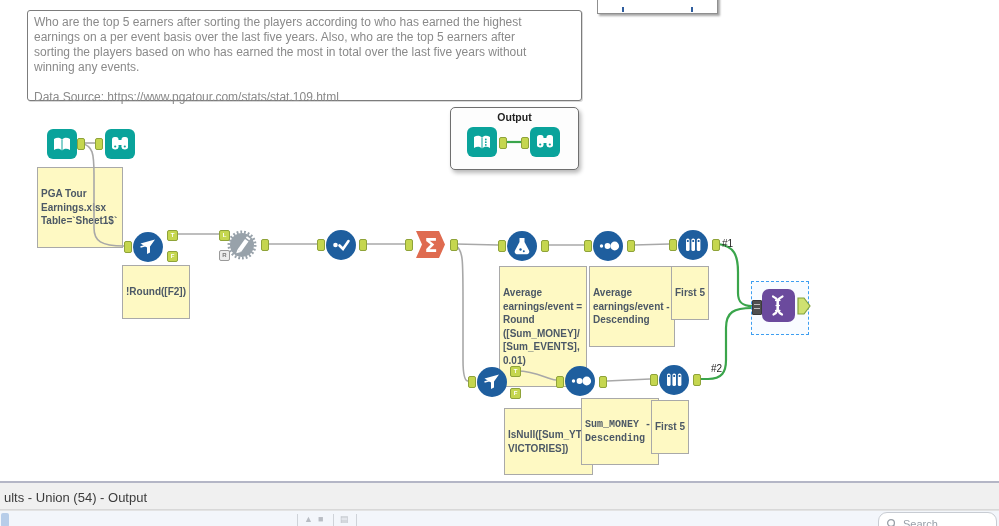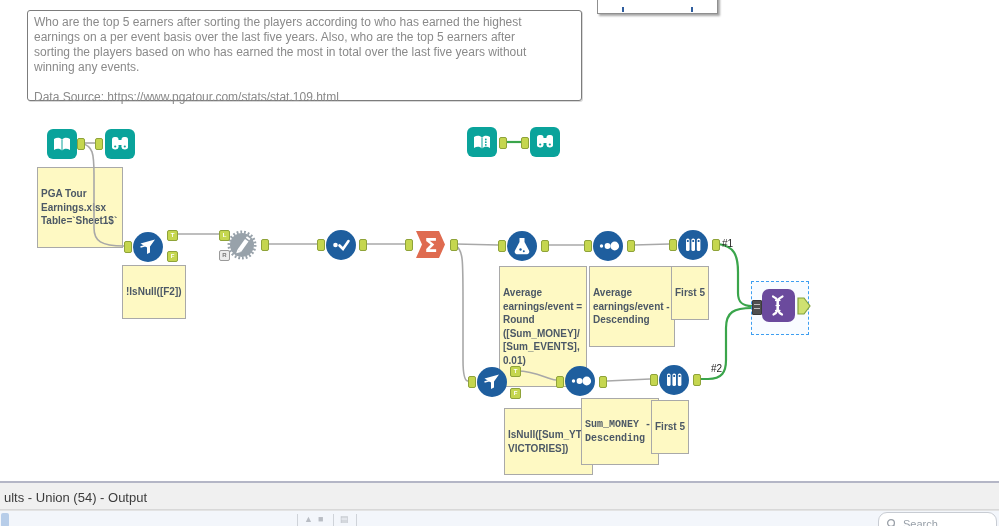--- a/index.html
+++ b/index.html
@@ -76,21 +76,21 @@
 Data Source: https://www.pgatour.com/stats/stat.109.html</div>
 
   <div class="cutoff-box">
     <span class="bluemark" style="left:24px"></span>
     <span class="bluemark" style="left:93px"></span>
   </div>
 
   <div class="note" style="left:37px;top:167px;width:78px;">PGA Tour
 Earnings.xlsx
 Table=`Sheet1$`</div>
-  <div class="note" style="left:122px;top:265px;">!IsNull([F2])</div>
+  <div class="note" style="left:122px;top:265px;">!Round([F2])</div>
   <div class="note" style="left:499px;top:266px;width:80px;">Average
 earnings/event =
 Round
 ([Sum_MONEY]/
 [Sum_EVENTS],
 0.01)</div>
   <div class="note" style="left:589px;top:266px;width:78px;">Average
 earnings/event -
 Descending</div>
   <div class="note" style="left:671px;top:266px;">First 5</div>
@@ -136,20 +136,23 @@
       <rect x="13" y="12" width="6" height="5" fill="#fff"></rect>
       <circle cx="11.2" cy="18.5" r="3" fill="#fff"></circle>
       <circle cx="20.8" cy="18.5" r="3" fill="#fff"></circle>
       <circle cx="11.2" cy="18.5" r="1.1" fill="#0aa39b"></circle>
       <circle cx="20.8" cy="18.5" r="1.1" fill="#0aa39b"></circle>
     </svg>
   </div>
   <span class="anchor" style="left:77px;top:138px;"></span>
   <span class="anchor" style="left:95px;top:138px;"></span>
 
+  <div class="tcontainer" style="left:450px;top:107px;width:127px;height:61px;">
+    <div class="caption">Output</div>
+  </div>
   <div class="tool" style="left:466px;top:126px;">
     <svg width="32" height="32" viewBox="0 0 32 32">
       <rect x="1" y="1" width="30" height="30" rx="6" fill="#0aa39b"></rect>
       <path d="M8 11 C11 9 14 9.5 16 11.5 C18 9.5 21 9 24 11 L24 22 C21 20 18 20.5 16 22.5 C14 20.5 11 20 8 22 Z" fill="#fff"></path>
       <line x1="16" y1="11.5" x2="16" y2="22.5" stroke="#0aa39b" stroke-width="1"></line>
       <circle cx="19.8" cy="13.5" r="0.9" fill="#0aa39b"></circle>
       <circle cx="19.8" cy="16.2" r="0.9" fill="#0aa39b"></circle>
       <circle cx="19.8" cy="18.9" r="0.9" fill="#0aa39b"></circle>
     </svg>
   </div>

